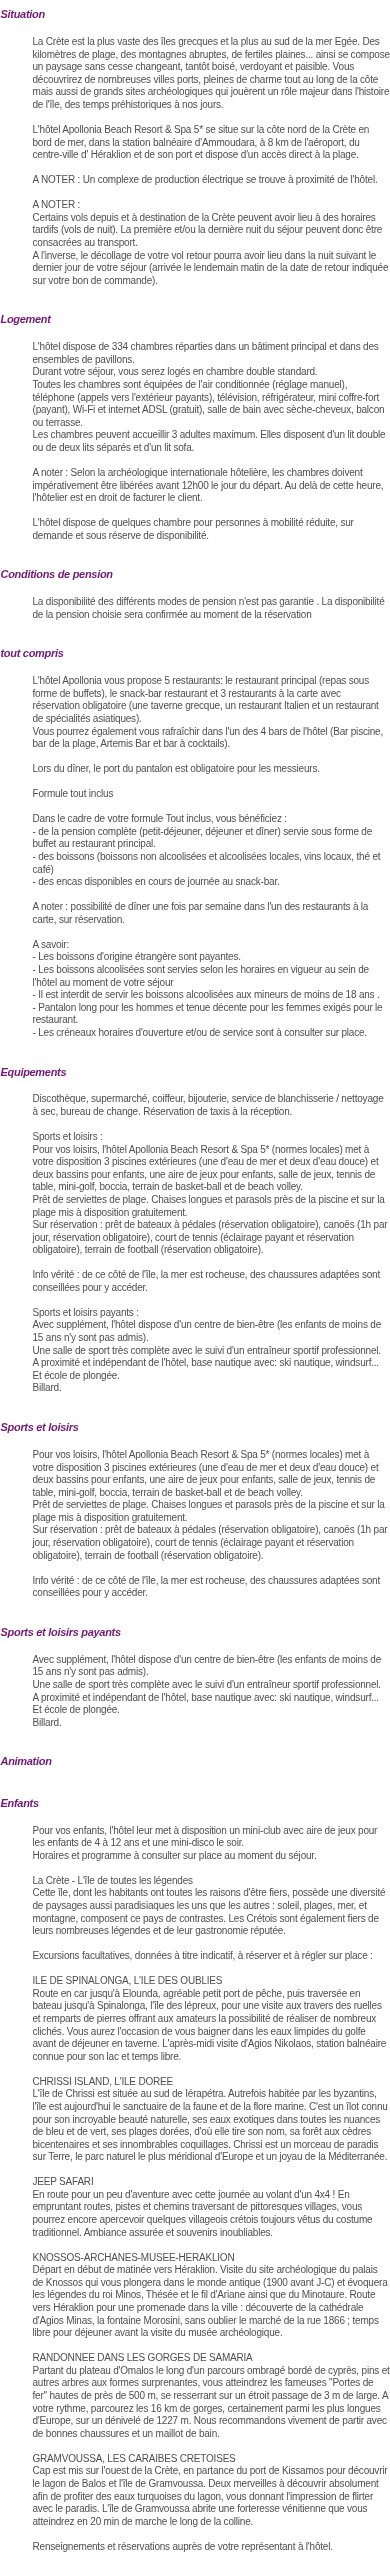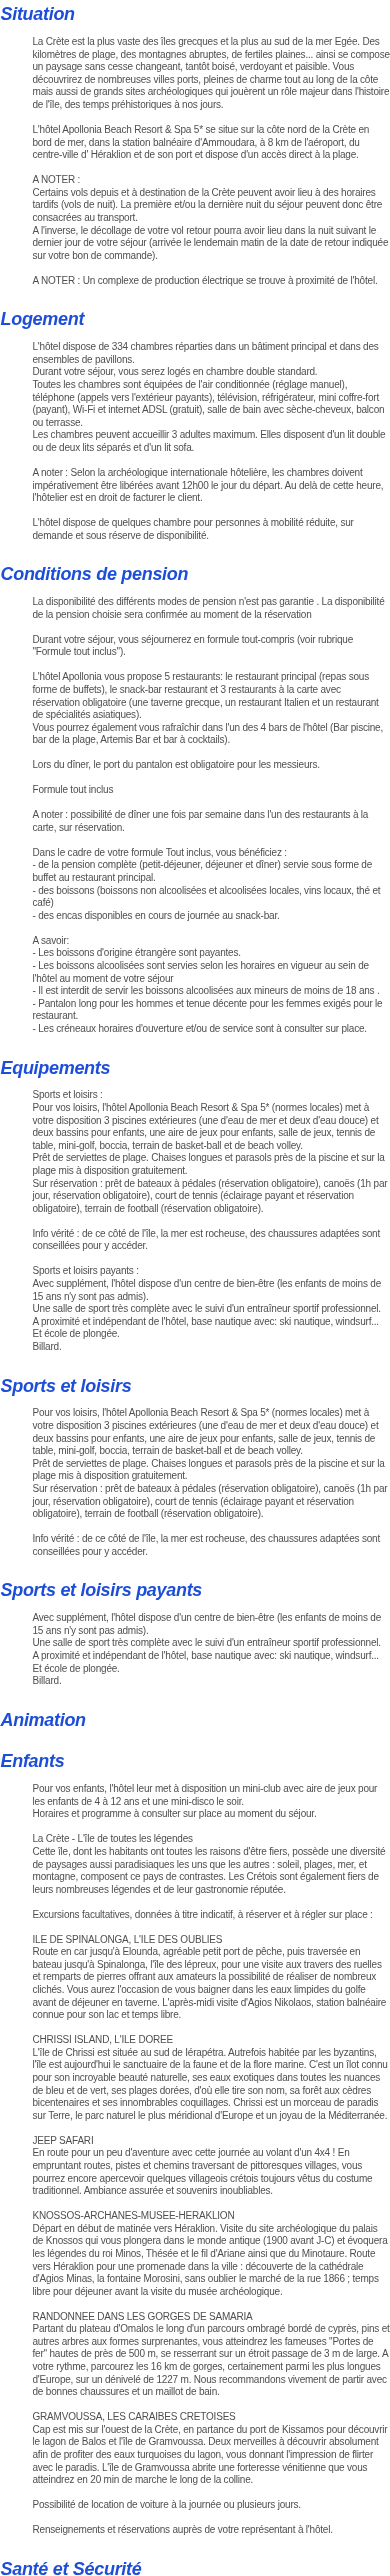--- a/index.html
+++ b/index.html
@@ -13,23 +13,23 @@
     font-family: "Liberation Sans", sans-serif;
     color: #4f4f4f;
   }
   .content {
     padding: 2.1px 1px 15.5px 0.5px;
   }
   h2.section-heading {
     font-family: "Liberation Sans", sans-serif;
     font-style: italic;
     font-weight: 700;
-    font-size: 18px;
+    font-size: 11px;
     line-height: 17.5px;
-    color: #1d4ed8;
+    color: #701a75;
     margin: 24px 0 10.3px 0;
     letter-spacing: -0.3px;
   }
   .content h2.section-heading:first-child {
     margin-top: 4.1px;
   }
   p.para {
     font-size: 10px;
     line-height: 12.6px;
     letter-spacing: -0.2px;
@@ -38,50 +38,51 @@
     padding-left: 32px;
   }
 </style>
 </head>
 <body>
 
 <div class="content" id="content">
     <h2 class="section-heading">Situation</h2>
     <p class="para">La Crète est la plus vaste des îles grecques et la plus au sud de la mer Egée. Des kilomètres de plage, des montagnes abruptes, de fertiles plaines... ainsi se compose un paysage sans cesse changeant, tantôt boisé, verdoyant et paisible. Vous découvrirez de nombreuses villes ports, pleines de charme tout au long de la côte mais aussi de grands sites archéologiques qui jouèrent un rôle majeur dans l'histoire de l'île, des temps préhistoriques à nos jours.</p>
     <p class="para">L'hôtel Apollonia Beach Resort &amp; Spa 5* se situe sur la côte nord de la Crète en bord de mer, dans la station balnéaire d'Ammoudara, à 8 km de l'aéroport, du centre-ville d' Héraklion et de son port et dispose d'un accès direct à la plage.</p>
+    <p class="para">A NOTER : Un complexe de production électrique se trouve à proximité de l'hôtel.</p>
     <p class="para">A NOTER :
 Certains vols depuis et à destination de la Crète peuvent avoir lieu à des horaires tardifs (vols de nuit). La première et/ou la dernière nuit du séjour peuvent donc être consacrées au transport.
 A l'inverse, le décollage de votre vol retour pourra avoir lieu dans la nuit suivant le dernier jour de votre séjour (arrivée le lendemain matin de la date de retour indiquée sur votre bon de commande).</p>
-    <p class="para">A NOTER : Un complexe de production électrique se trouve à proximité de l'hôtel.</p>
     <h2 class="section-heading">Logement</h2>
     <p class="para">L'hôtel dispose de 334 chambres réparties dans un bâtiment principal et dans des ensembles de pavillons.
 Durant votre séjour, vous serez logés en chambre double standard.
 Toutes les chambres sont équipées de l'air conditionnée (réglage manuel), téléphone (appels vers l'extérieur payants), télévision, réfrigérateur, mini coffre-fort (payant), Wi-Fi et internet ADSL (gratuit), salle de bain avec sèche-cheveux, balcon ou terrasse.
 Les chambres peuvent accueillir 3 adultes maximum. Elles disposent d'un lit double ou de deux lits séparés et d'un lit sofa.</p>
     <p class="para">A noter : Selon la archéologique internationale hôtelière, les chambres doivent impérativement être libérées avant 12h00 le jour du départ. Au delà de cette heure, l'hôtelier est en droit de facturer le client.</p>
     <p class="para">L'hôtel dispose de quelques chambre pour personnes à mobilité réduite, sur demande et sous réserve de disponibilité.</p>
     <h2 class="section-heading">Conditions de pension</h2>
     <p class="para">La disponibilité des différents modes de pension n'est pas garantie . La disponibilité de la pension choisie sera confirmée au moment de la réservation</p>
-    <p class="para">Durant votre séjour, vous séjournerez en formule tout-compris (voir rubrique "Formule tout inclus").</p>
+    <h2 class="section-heading">tout compris</h2>
     <p class="para">L'hôtel Apollonia vous propose 5 restaurants: le restaurant principal (repas sous forme de buffets), le snack-bar restaurant et 3 restaurants à la carte avec réservation obligatoire (une taverne grecque, un restaurant Italien et un restaurant de spécialités asiatiques).
 Vous pourrez également vous rafraîchir dans l'un des 4 bars de l'hôtel (Bar piscine, bar de la plage, Artemis Bar et bar à cocktails).</p>
     <p class="para">Lors du dîner, le port du pantalon est obligatoire pour les messieurs.</p>
     <p class="para">Formule tout inclus</p>
-    <p class="para">A noter : possibilité de dîner une fois par semaine dans l'un des restaurants à la carte, sur réservation.</p>
     <p class="para">Dans le cadre de votre formule Tout inclus, vous bénéficiez :
 - de la pension complète (petit-déjeuner, déjeuner et dîner) servie sous forme de buffet au restaurant principal.
 - des boissons (boissons non alcoolisées et alcoolisées locales, vins locaux, thé et café)
 - des encas disponibles en cours de journée au snack-bar.</p>
+    <p class="para">A noter : possibilité de dîner une fois par semaine dans l'un des restaurants à la carte, sur réservation.</p>
     <p class="para">A savoir:
 - Les boissons d'origine étrangère sont payantes.
 - Les boissons alcoolisées sont servies selon les horaires en vigueur au sein de l'hôtel au moment de votre séjour
 - Il est interdit de servir les boissons alcoolisées aux mineurs de moins de 18 ans .
 - Pantalon long pour les hommes et tenue décente pour les femmes exigés pour le restaurant.
 - Les créneaux horaires d'ouverture et/ou de service sont à consulter sur place.</p>
     <h2 class="section-heading">Equipements</h2>
+    <p class="para">Discothèque, supermarché, coiffeur, bijouterie, service de blanchisserie / nettoyage à sec, bureau de change. Réservation de taxis à la réception.</p>
     <p class="para">Sports et loisirs :
 Pour vos loisirs, l'hôtel Apollonia Beach Resort &amp; Spa 5* (normes locales) met à votre disposition 3 piscines extérieures (une d'eau de mer et deux d'eau douce) et deux bassins pour enfants, une aire de jeux pour enfants, salle de jeux, tennis de table, mini-golf, boccia, terrain de basket-ball et de beach volley.
 Prêt de serviettes de plage. Chaises longues et parasols près de la piscine et sur la plage mis à disposition gratuitement.
 Sur réservation : prêt de bateaux à pédales (réservation obligatoire), canoës (1h par jour, réservation obligatoire), court de tennis (éclairage payant et réservation obligatoire), terrain de football (réservation obligatoire).</p>
     <p class="para">Info vérité : de ce côté de l'île, la mer est rocheuse, des chaussures adaptées sont conseillées pour y accéder.</p>
     <p class="para">Sports et loisirs payants :
 Avec supplément, l'hôtel dispose d'un centre de bien-être (les enfants de moins de 15 ans n'y sont pas admis).
 Une salle de sport très complète avec le suivi d'un entraîneur sportif professionnel.
 A proximité et indépendant de l'hôtel, base nautique avec: ski nautique, windsurf... Et école de plongée.
 Billard.</p>
@@ -107,21 +108,20 @@
     <p class="para">CHRISSI ISLAND, L'ILE DOREE
 L'île de Chrissi est située au sud de Iérapétra. Autrefois habitée par les byzantins, l'île est aujourd'hui le sanctuaire de la faune et de la flore marine. C'est un îlot connu pour son incroyable beauté naturelle, ses eaux exotiques dans toutes les nuances de bleu et de vert, ses plages dorées, d'où elle tire son nom, sa forêt aux cèdres bicentenaires et ses innombrables coquillages. Chrissi est un morceau de paradis sur Terre, le parc naturel le plus méridional d'Europe et un joyau de la Méditerranée.</p>
     <p class="para">JEEP SAFARI
 En route pour un peu d'aventure avec cette journée au volant d'un 4x4 ! En empruntant routes, pistes et chemins traversant de pittoresques villages, vous pourrez encore apercevoir quelques villageois crétois toujours vêtus du costume traditionnel. Ambiance assurée et souvenirs inoubliables.</p>
     <p class="para">KNOSSOS-ARCHANES-MUSEE-HERAKLION
 Départ en début de matinée vers Héraklion. Visite du site archéologique du palais de Knossos qui vous plongera dans le monde antique (1900 avant J-C) et évoquera les légendes du roi Minos, Thésée et le fil d'Ariane ainsi que du Minotaure. Route vers Héraklion pour une promenade dans la ville : découverte de la cathédrale d'Agios Minas, la fontaine Morosini, sans oublier le marché de la rue 1866 ; temps libre pour déjeuner avant la visite du musée archéologique.</p>
     <p class="para">RANDONNEE DANS LES GORGES DE SAMARIA
 Partant du plateau d'Omalos le long d'un parcours ombragé bordé de cyprès, pins et autres arbres aux formes surprenantes, vous atteindrez les fameuses "Portes de fer" hautes de près de 500 m, se resserrant sur un étroit passage de 3 m de large. A votre rythme, parcourez les 16 km de gorges, certainement parmi les plus longues d'Europe, sur un dénivelé de 1227 m. Nous recommandons vivement de partir avec de bonnes chaussures et un maillot de bain.</p>
     <p class="para">GRAMVOUSSA, LES CARAIBES CRETOISES
 Cap est mis sur l'ouest de la Crète, en partance du port de Kissamos pour découvrir le lagon de Balos et l'île de Gramvoussa. Deux merveilles à découvrir absolument afin de profiter des eaux turquoises du lagon, vous donnant l'impression de flirter avec le paradis. L'île de Gramvoussa abrite une forteresse vénitienne que vous atteindrez en 20 min de marche le long de la colline.</p>
-    <p class="para">Possibilité de location de voiture à la journée ou plusieurs jours.</p>
     <p class="para">Renseignements et réservations auprès de votre représentant à l'hôtel.</p>
     <h2 class="section-heading">Santé et Sécurité</h2>
     <p class="para">Avant votre départ, veuillez consulter le site du ministère des Affaires étrangères pour connaître les risques sanitaires éventuels qui peuvent concerner votre destination : http://www.diplomatie.gouv.fr/fr/conseils-aux-voyageurs_909/index.html</p>
     <h2 class="section-heading">Les plus</h2>
     <p class="para">A proximité d' Héraklion, idéal pour visiter l'ile
 Hôtel 5* en formule tout-inclus
 Idéal pour des vacances en famille</p>
     <h2 class="section-heading">Pour info</h2>
   </div>
 

